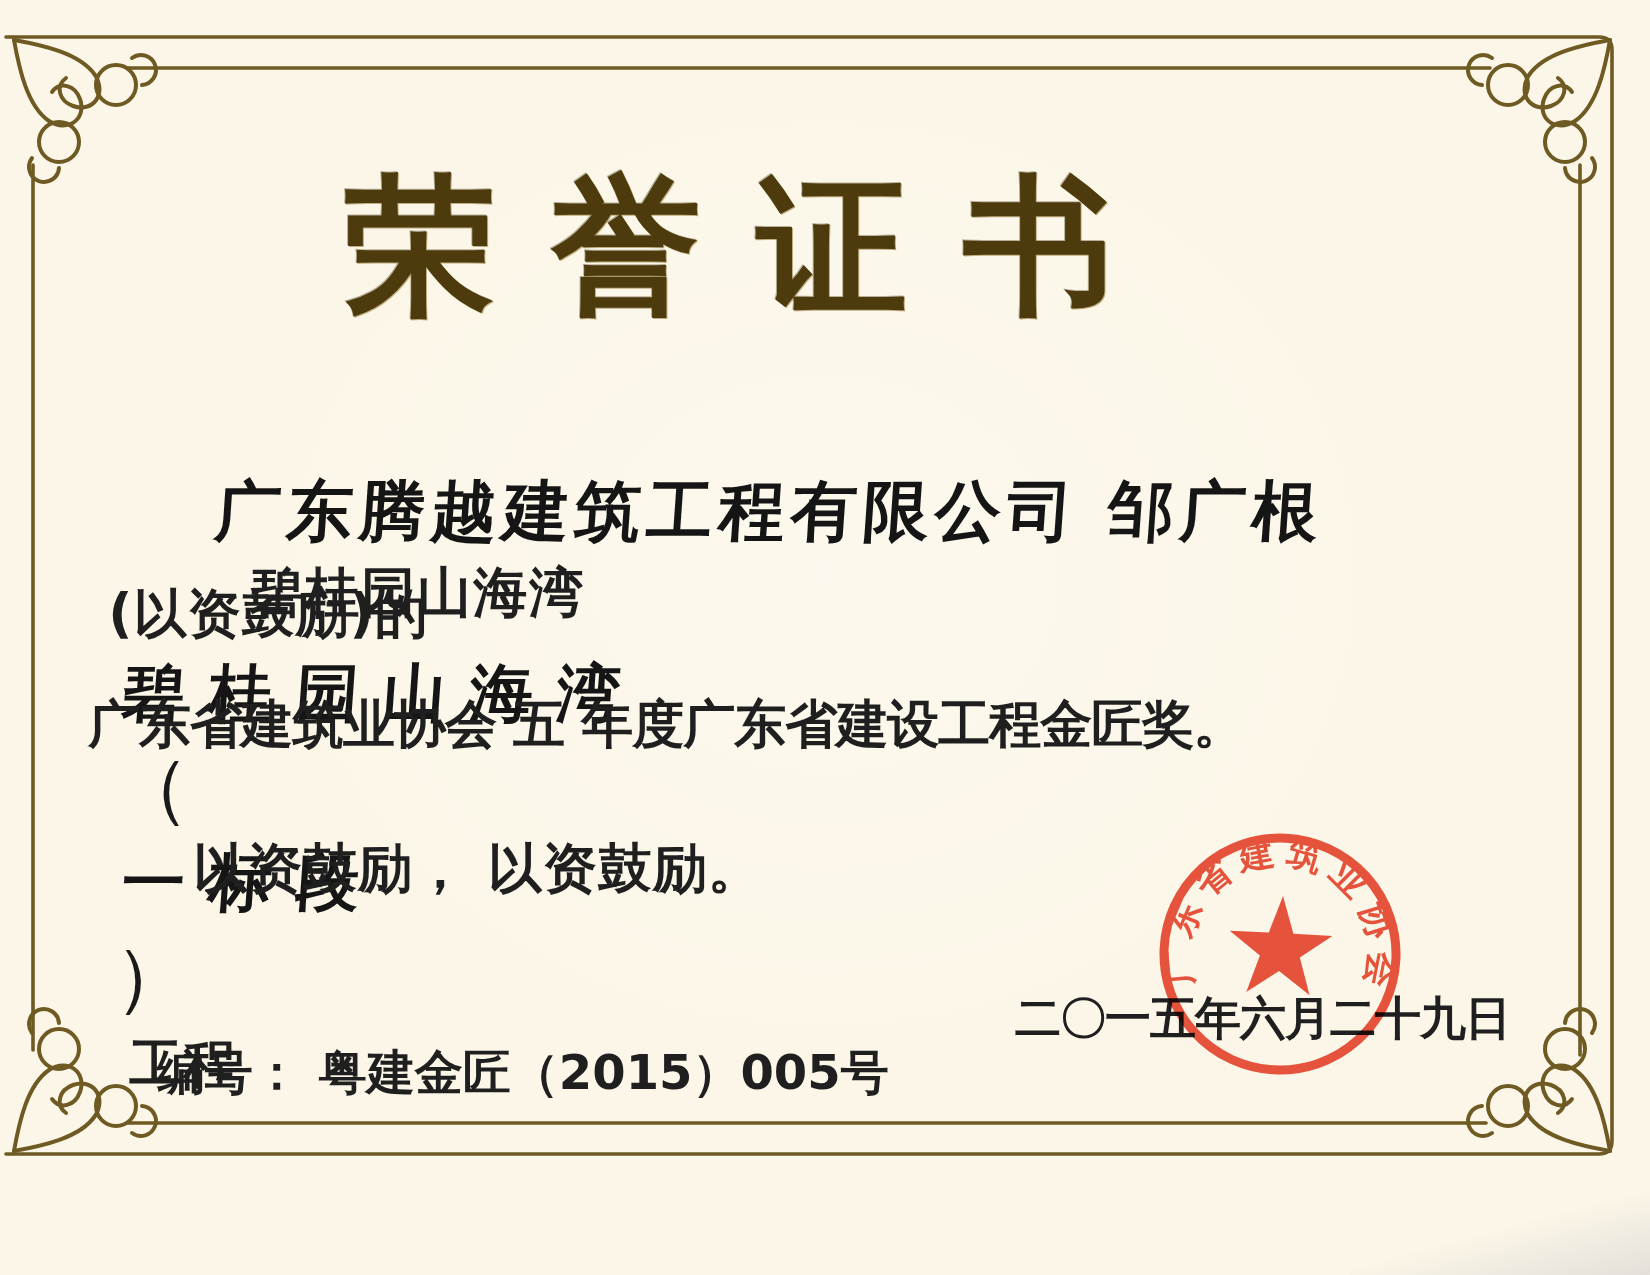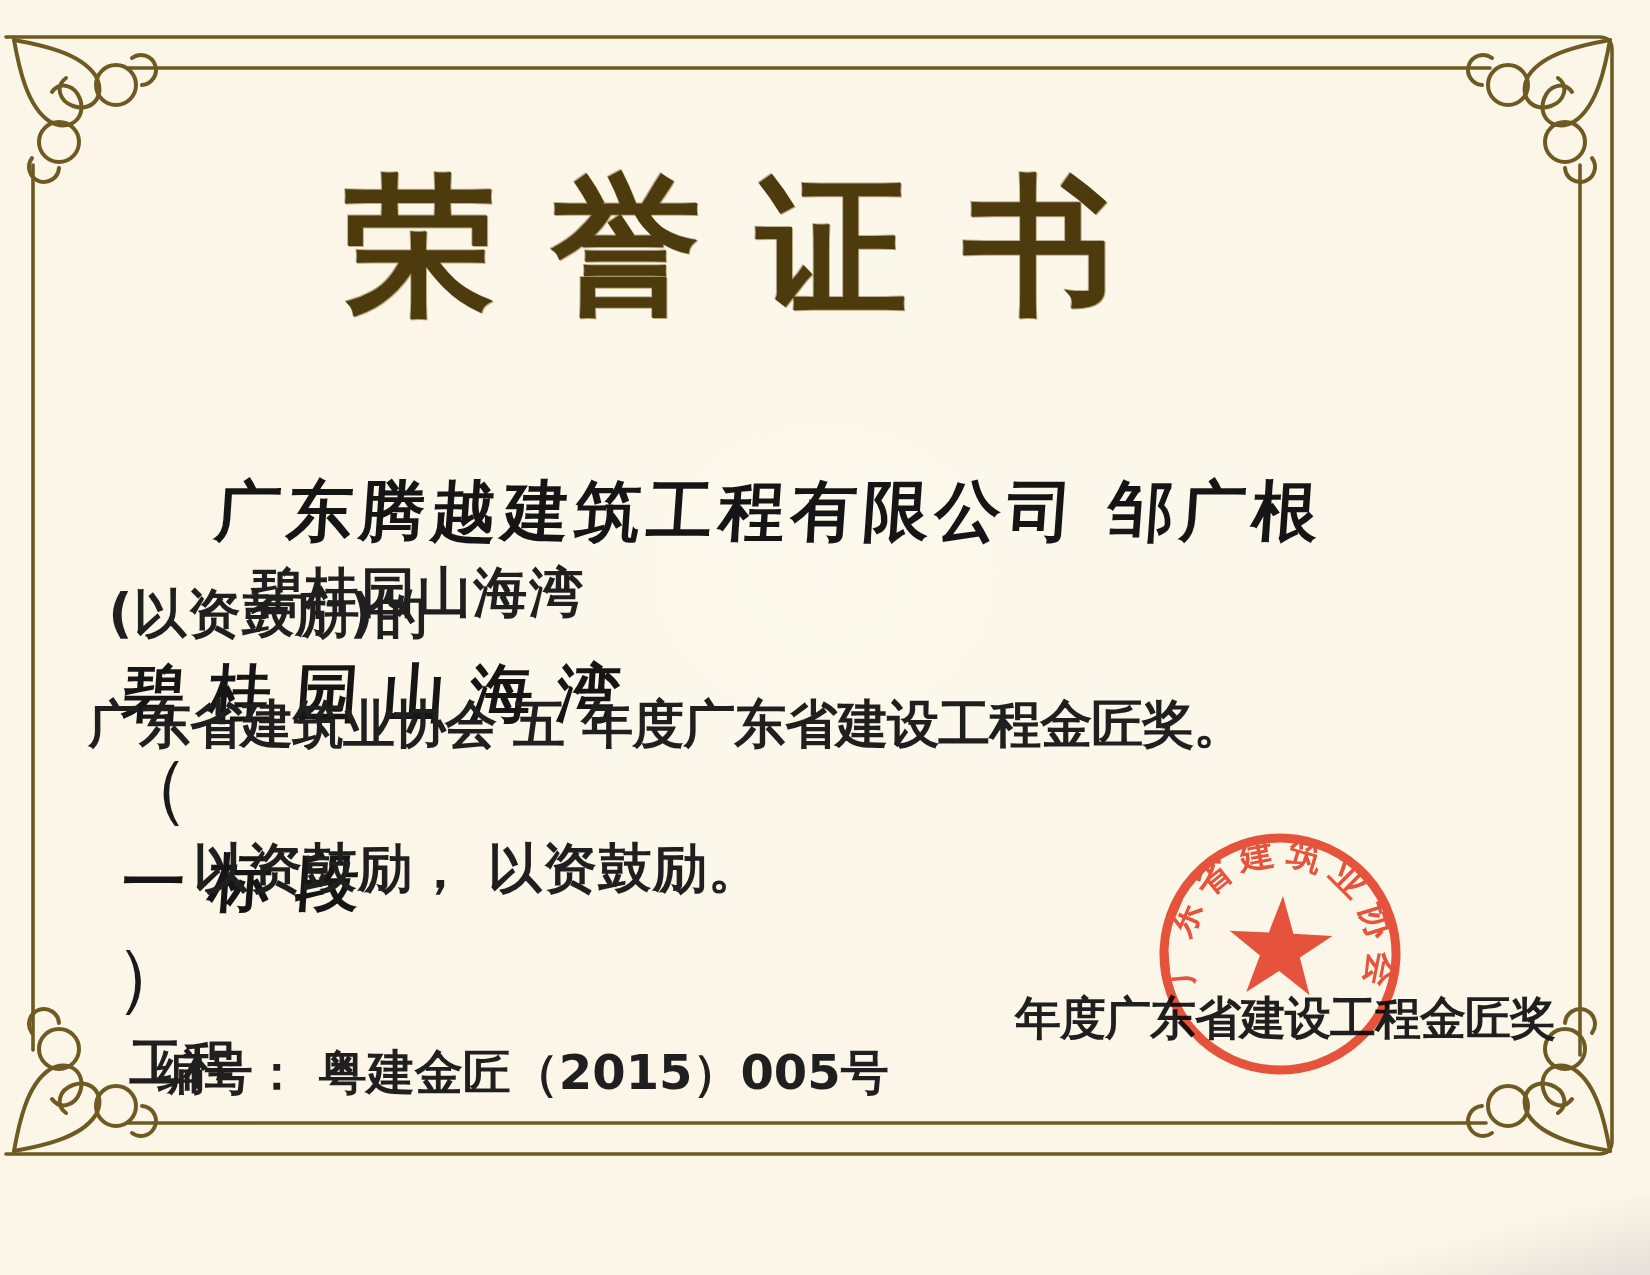--- a/index.html
+++ b/index.html
@@ -102,21 +102,21 @@
   </div>
 
   <div class="line l3 print">广东省建筑业协会 五 年度广东省建设工程金匠奖。</div>
 
   <div class="line l4 print">以资鼓励， 以资鼓励。</div>
 
   <div class="line serial print">
     <span>编号：</span><span class="value">粤建金匠（2015）005号</span>
   </div>
 
-  <div class="line date print">年度广东省建设工程金匠奖</div>
+  <div class="line date print">二〇一五年六月二十九日</div>
 
   <svg class="seal-svg" width="252" height="252" viewBox="0 0 252 252" aria-hidden="true">
     <g transform="rotate(3,126,126)">
       <circle cx="126" cy="126" r="116" fill="none" stroke="#e8432d" stroke-width="9"></circle>
       <polygon fill="#e8432d" points="126,68 138.3,105 177.4,105.3 146,128.5 157.7,165.7 126,143 94.3,165.7 106,128.5 74.6,105.3 113.7,105"></polygon>
       <path id="seal-text-arc" fill="none" d="M 48,171 A 90,90 0 1 1 204,171"></path>
       <text font-size="35" font-weight="700" fill="#e8432d" letter-spacing="9" font-family="DejaVu Sans, Liberation Sans, sans-serif">
         <textPath href="#seal-text-arc" startOffset="50%" text-anchor="middle">广东省建筑业协会</textPath>
       </text>
     </g>

